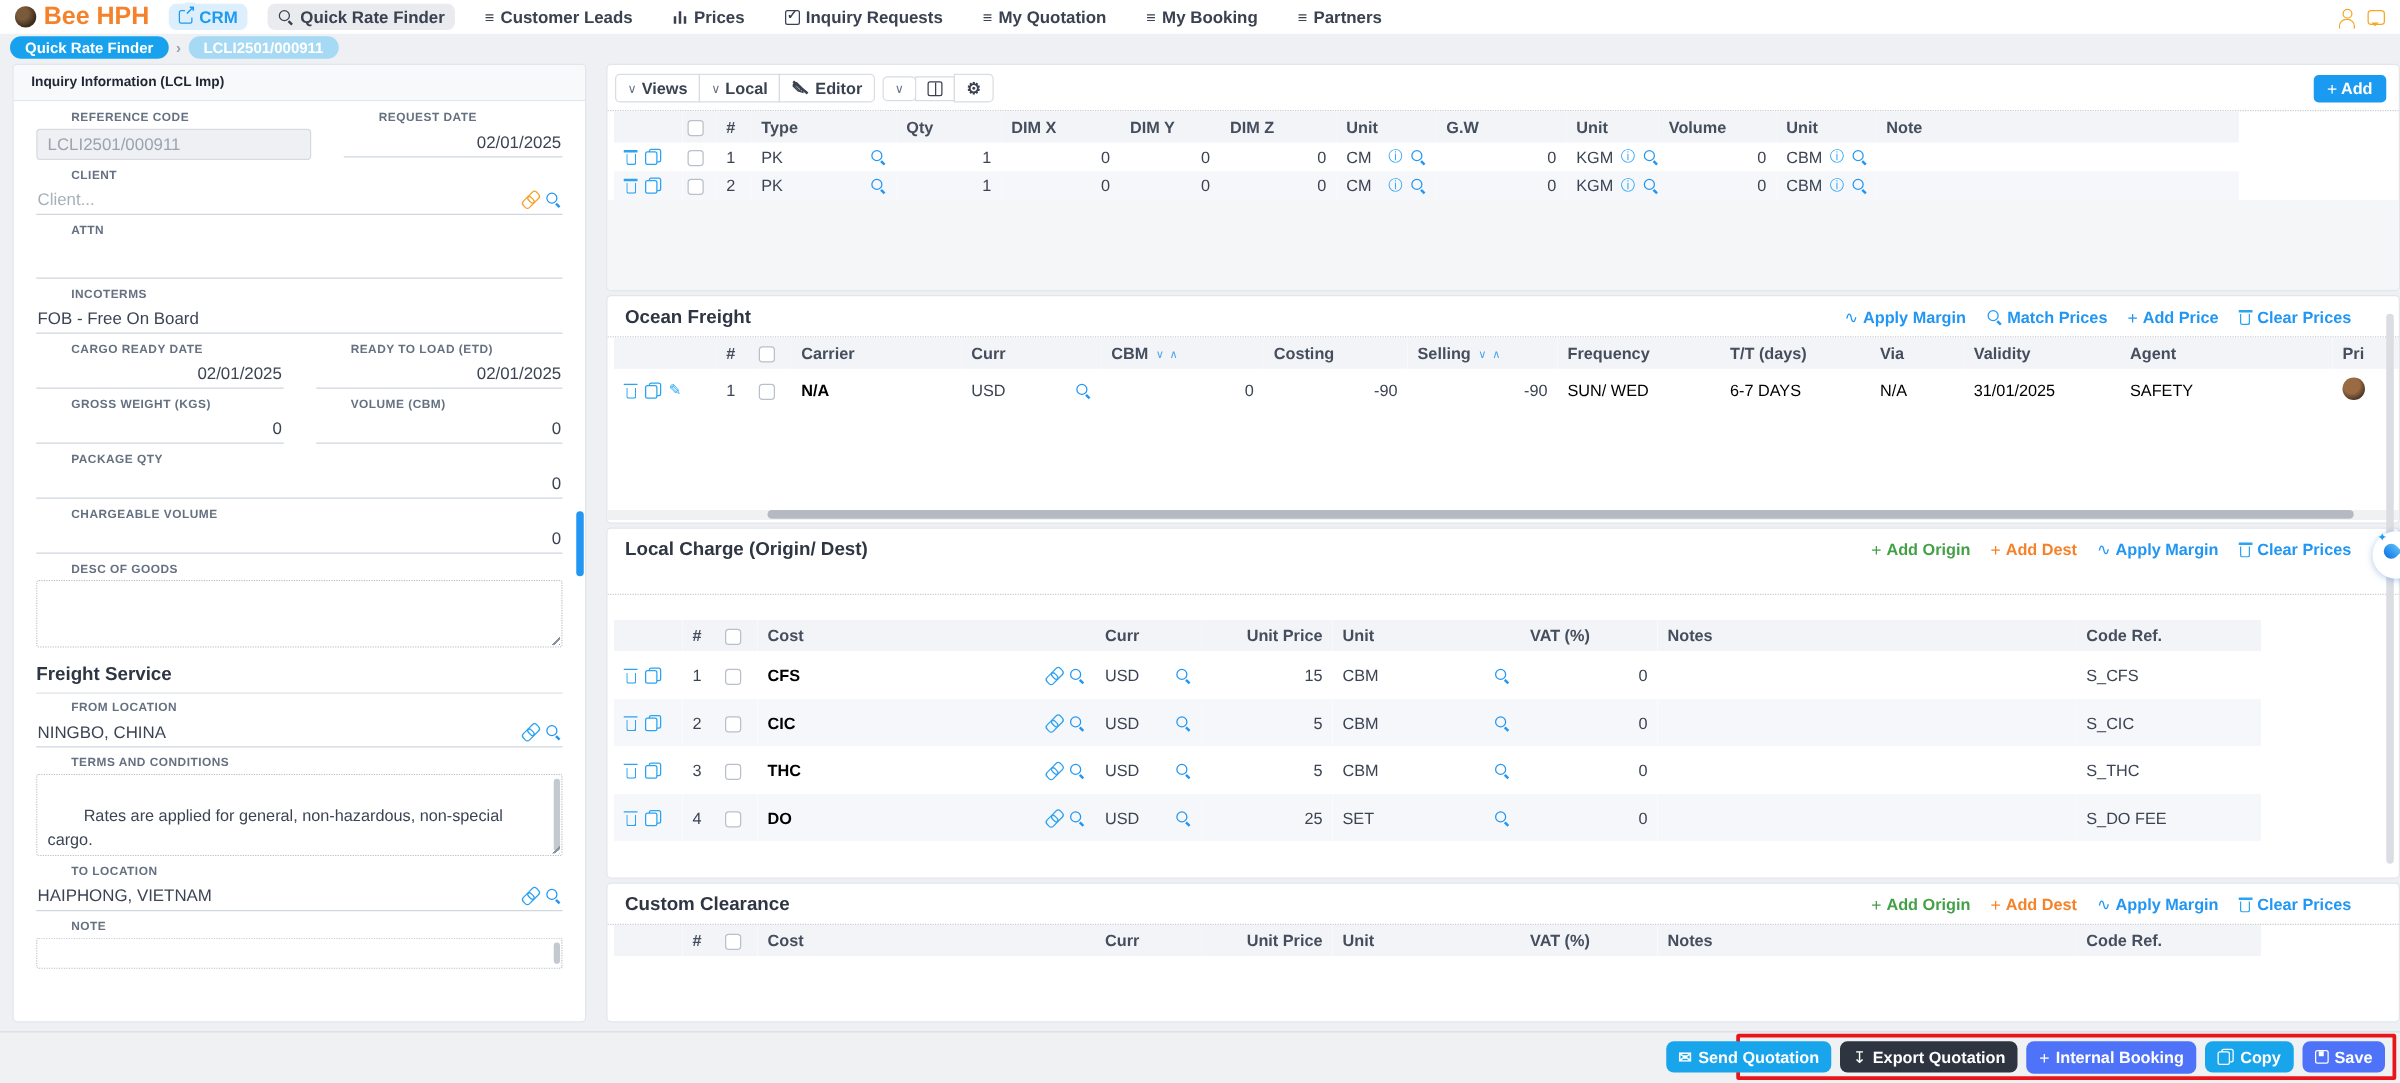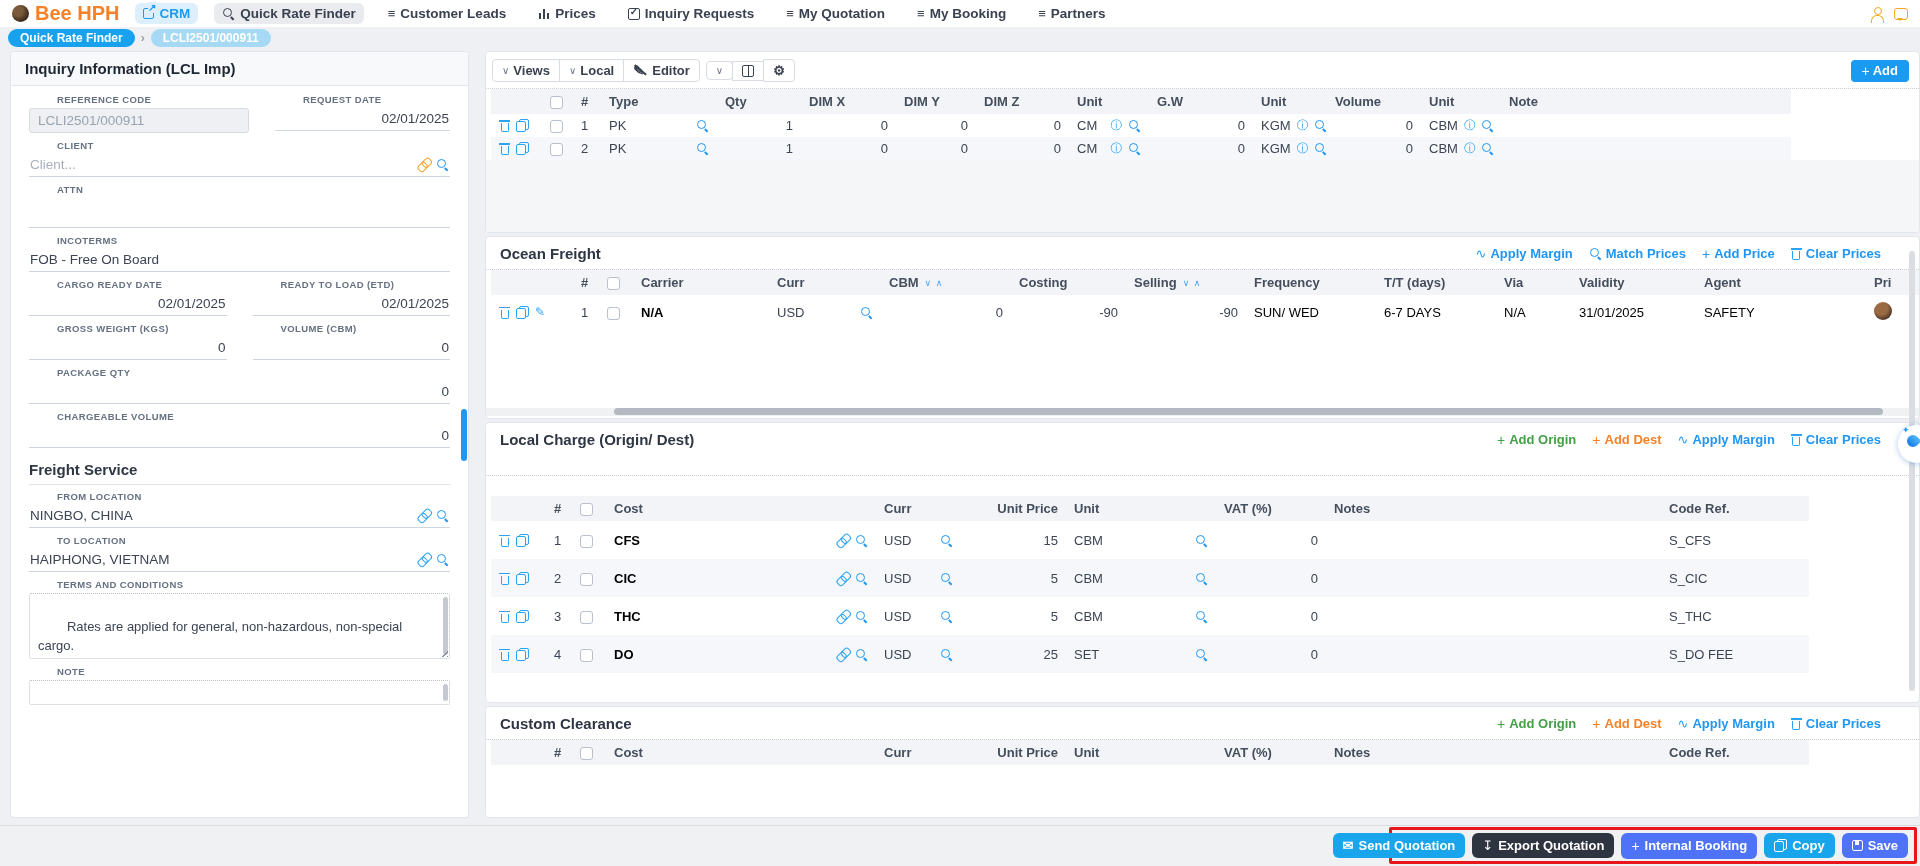--- a/index.html
+++ b/index.html
@@ -80,21 +80,21 @@
   .i-wave { font-size:13px; font-weight:400; }
   .i-env { font-size:13px; }
   .i-dl { font-size:13px; font-weight:400;}
   .i-save { display:inline-block; width:11px; height:11px; border:1.5px solid #fff; border-radius:2px; position:relative;}
   .i-save::before { content:""; position:absolute; left:2px; top:0; width:4.5px; height:3.5px; background:#fff; }
   .i-plus { font-size:14px; font-weight:400;}
   .avatar { width:18px; height:18px; border-radius:50%; background:radial-gradient(circle at 40% 35%, #9a6a42 0 40%, #4a3426 75%); display:inline-block;}
 
   
   .left-panel { position:absolute; left:10px; top:51px; width:459px; height:767px; overflow:hidden; }
-  .lp-head { background:#f8f9fb; border-bottom:1px solid #e2e6eb; padding:8px 14px; font-size:15px; font-weight:700; color:#1f2733; border-radius:4px 4px 0 0;}
+  .lp-head { background:#f8f9fb; border-bottom:1px solid #e2e6eb; padding:8px 14px; font-size:11px; font-weight:700; color:#1f2733; border-radius:4px 4px 0 0;}
   .lp-body { padding:8px 18px 8px 18px; }
   .fgrid { display:flex; gap:26px; }
   .fld { flex:1; margin-bottom:7px; }
   .flabel { font-size:9.5px; font-weight:700; letter-spacing:.4px; color:#657080; margin-bottom:3px; text-transform:uppercase;margin-left:28px;}
   .fval { font-size:13.5px; color:#3c4453; border-bottom:1px solid #cfd6de; padding:3px 1px 4px; min-height:23px; display:flex; align-items:center; gap:8px;}
   .fval.right { justify-content:flex-end; }
   .refcode { background:#eef0f3; border:1px solid #d6dbe2; border-radius:3px; color:#9aa3b0; padding:4px 8px; font-size:13.5px; min-height:24px;}
   .placeholder { color:#a8b0bc; }
   .subhead { font-size:15px; font-weight:700; color:#2f3643; border-bottom:1px solid #dfe3e8; padding:6px 0 6px; margin:4px 0 6px;}
   .dbox { border:1px dotted #b9c0ca; border-radius:2px; padding:3px 8px; font-size:13px; color:#3c4453; position:relative; line-height:1.5; white-space:pre-wrap; overflow:hidden;}
@@ -231,49 +231,55 @@
     <div class="fgrid">
       <div class="fld">
         <div class="flabel">PACKAGE QTY</div>
         <div class="fval right">0</div>
       </div>
     </div>
     <div class="fld">
       <div class="flabel">CHARGEABLE VOLUME</div>
       <div class="fval right">0</div>
     </div>
+    <div class="fld">
+      <div class="flabel">DESC OF GOODS</div>
+      <div class="dbox" style="height:54px">
+        <span class="resize-h"></span>
+      </div>
+    </div>
     <div class="subhead">Freight Service</div>
     <div class="fld">
       <div class="flabel">FROM LOCATION</div>
       <div class="fval">
         <span>NINGBO, CHINA</span>
         <span class="mla">
           <span class="i-link"></span>
           <span class="i-srch"></span>
         </span>
       </div>
     </div>
     <div class="fld">
+      <div class="flabel">TERMS AND CONDITIONS</div>
+      <div class="dbox" style="height:66px">
+        <span>Rates are applied for general, non-hazardous, non-special cargo.
+        Rates are subject to Peak Season Surcharge (PSS), General Rate
+Increase (GRI) whenever applicable, unless otherwise indicated herein.</span>
+        <span class="vthumb"></span>
+        <span class="resize-h"></span>
+      </div>
+    </div>
+    <div class="fld">
       <div class="flabel">TO LOCATION</div>
       <div class="fval">
         <span>HAIPHONG, VIETNAM</span>
         <span class="mla">
           <span class="i-link"></span>
           <span class="i-srch"></span>
         </span>
-      </div>
-    </div>
-    <div class="fld">
-      <div class="flabel">TERMS AND CONDITIONS</div>
-      <div class="dbox" style="height:66px">
-        <span>Rates are applied for general, non-hazardous, non-special cargo.
-        Rates are subject to Peak Season Surcharge (PSS), General Rate
-Increase (GRI) whenever applicable, unless otherwise indicated herein.</span>
-        <span class="vthumb"></span>
-        <span class="resize-h"></span>
       </div>
     </div>
     <div class="fld" style="margin-bottom:0">
       <div class="flabel">NOTE</div>
       <div class="dbox" style="height:25px">
         
         <span class="vthumb"></span>
       </div>
     </div>
   </div>

